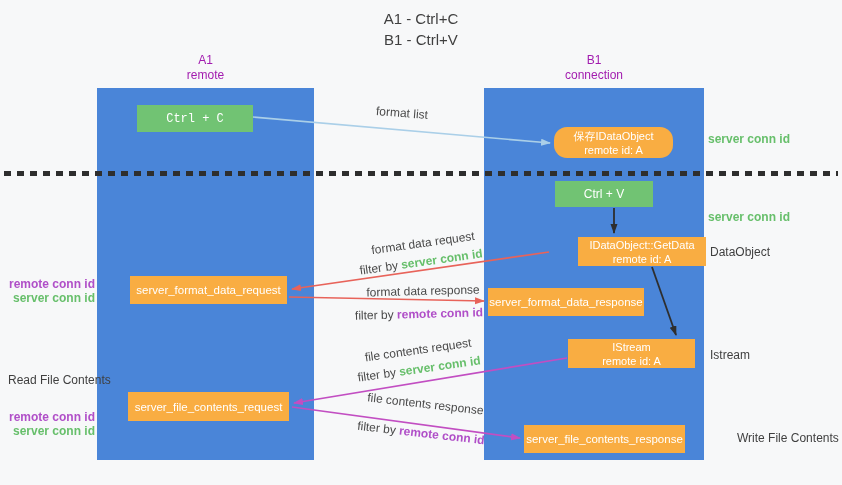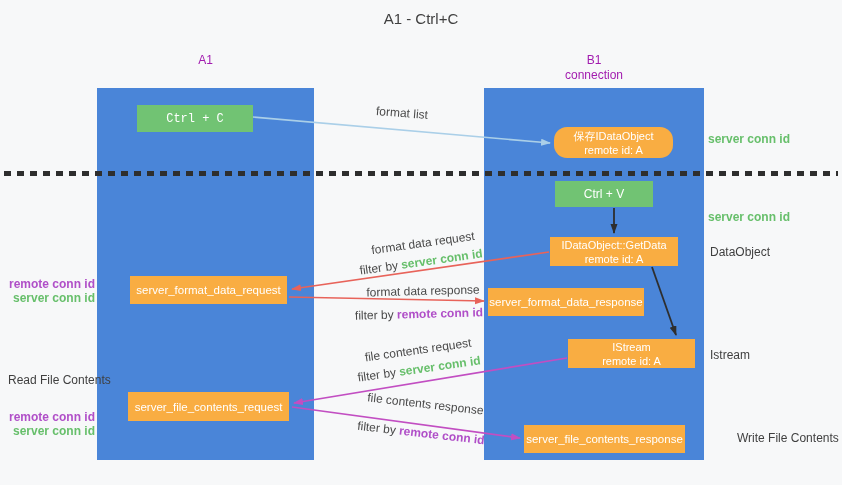--- a/index.html
+++ b/index.html
@@ -21,21 +21,21 @@
   .llB{left:484px;width:220px;}
   .divider{left:4px;width:834px;top:171px;height:5px;z-index:3;
     background:repeating-linear-gradient(90deg,var(--arrow-dark) 0 7px,transparent 7px 13px);}
   .node{z-index:2;color:#fff;display:flex;flex-direction:column;align-items:center;justify-content:center;
     text-align:center;font-size:11.5px;line-height:14px;white-space:nowrap;}
   .green{background:var(--node-green);}
   .orange{background:var(--node-orange);}
   .nCtrlC{left:137px;top:105px;width:116px;height:27px;font-size:12px;font-family:Liberation Mono, monospace;}
   .nSave{left:554px;top:127px;width:119px;height:31px;font-size:11px;border-radius:13px;}
   .nCtrlV{left:555px;top:181px;width:98px;height:26px;font-size:12px;}
-  .nGetData{left:550px;top:237px;width:128px;height:29px;font-size:11px;}
+  .nGetData{left:578px;top:237px;width:128px;height:29px;font-size:11px;}
   .nFmtReq{left:130px;top:276px;width:157px;height:28px;}
   .nFmtResp{left:488px;top:288px;width:156px;height:28px;}
   .nIStream{left:568px;top:339px;width:127px;height:29px;font-size:11px;}
   .nFileReq{left:128px;top:392px;width:161px;height:29px;}
   .nFileResp{left:524px;top:425px;width:161px;height:28px;}
   svg.overlay{left:0;top:0;z-index:4;pointer-events:none;}
   .s-blue{stroke:var(--arrow-lightblue);stroke-width:1.6;fill:none;}
   .s-dark{stroke:var(--arrow-dark);stroke-width:1.8;fill:none;}
   .s-red{stroke:var(--arrow-red);stroke-width:1.7;fill:none;}
   .s-mag{stroke:var(--arrow-magenta);stroke-width:1.7;fill:none;}
@@ -56,24 +56,26 @@
   .lFcReq{left:353px;top:343px;width:130px;transform:rotate(-8deg);}
   .lFcReqFilter{left:346px;top:362px;width:146px;transform:rotate(-8deg);}
   .lFcResp{left:358px;top:397px;width:135px;transform:rotate(6.5deg);}
   .lFcRespFilter{left:348px;top:426px;width:146px;transform:rotate(6.5deg);}
 </style>
 </head>
 <body>
 
 <div class="abs title">
   <div>A1 - Ctrl+C</div>
+  <div>B1 - Ctrl+V</div>
 </div>
 
 <div class="abs col-header hA">
   <div>A1</div>
+  <div>remote</div>
 </div>
 <div class="abs col-header hB">
   <div>B1</div>
   <div>connection</div>
 </div>
 
 <div class="abs lifeline llA"></div>
 <div class="abs lifeline llB"></div>
 <div class="abs divider"></div>
 

